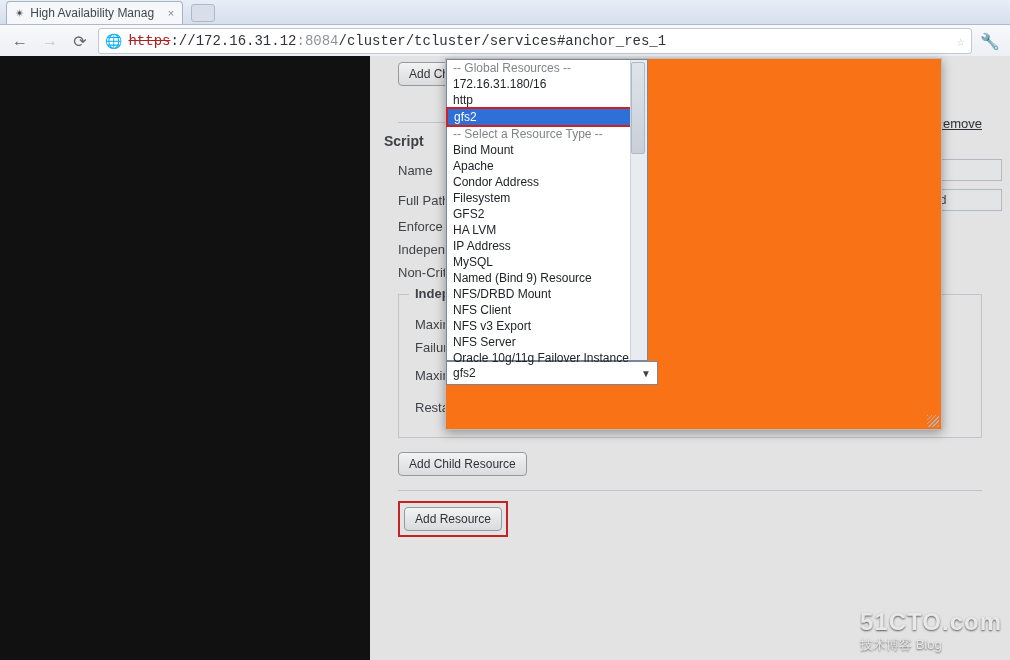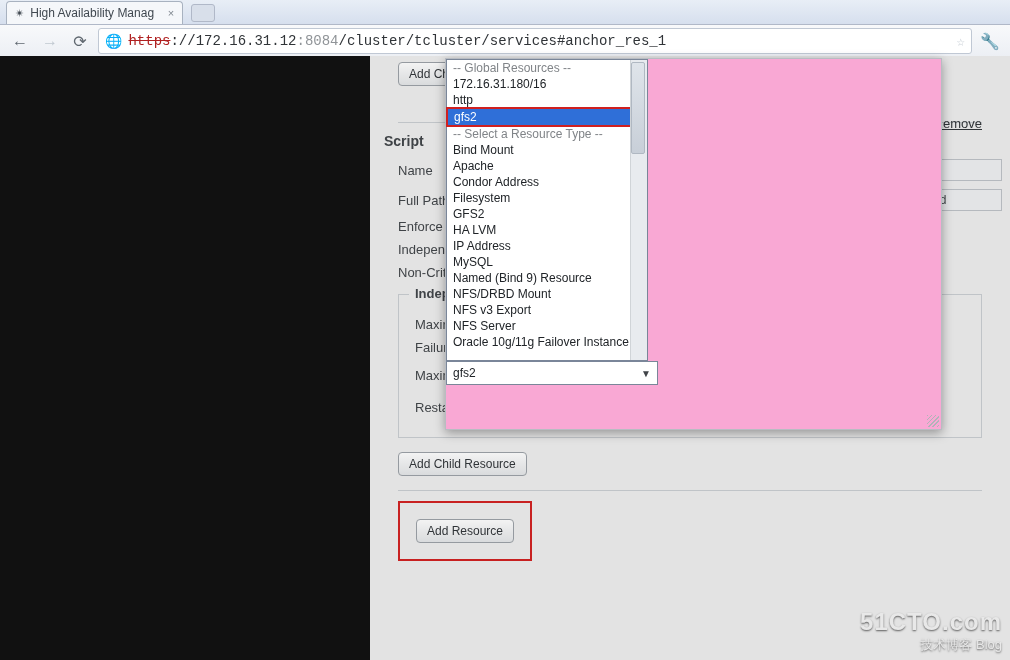--- a/index.html
+++ b/index.html
@@ -25,33 +25,33 @@
 .remove-link{color:#303438;text-decoration:underline;font-size:13px}
 .section-title{font-weight:bold;color:#404448;font-size:14px}
 .form-row{display:flex;align-items:center;margin:8px 0}
 .form-label{flex:0 0 280px;color:#404448;font-size:13px}
 .txt-inp{width:150px;height:20px;border:1px solid #bcc0c6;background:#eceef0;padding:0 6px;font-size:12px;color:#404448}
 .chk{width:13px;height:13px;border:1px solid #9aa0a6;background:#f4f4f4}
 .fieldset{border:1px solid #c8ccd0;margin:14px 0;padding:14px 16px 10px;position:relative}
 .fieldset-legend{position:absolute;top:-9px;left:10px;background:#ececec;padding:0 6px;font-weight:bold;color:#404448;font-size:13px}
 .small-inp{width:110px;height:20px;border:1px solid #bcc0c6;background:#fff}
 .hr{border-top:1px solid #c8ccd0;margin:10px 0}
-.popup{position:absolute;left:445px;top:58px;width:495px;height:370px;background:#f9a8d4;border:1px solid #b8bcc2;box-shadow:0 3px 10px rgba(0,0,0,.35);z-index:50}
+.popup{position:absolute;left:445px;top:58px;width:495px;height:370px;background:#f97316;border:1px solid #b8bcc2;box-shadow:0 3px 10px rgba(0,0,0,.35);z-index:50}
 .resize-grip{position:absolute;right:2px;bottom:2px;width:12px;height:12px;background:repeating-linear-gradient(135deg,#b0b4b8 0,#b0b4b8 1px,transparent 1px,transparent 3px)}
 .dropdown-list{position:absolute;left:0;top:0;width:200px;border:1px solid #7a8699;background:#fff;z-index:60}
 .dd-scroll{position:absolute;right:0;top:0;bottom:0;width:16px;background:#e8ebef;border-left:1px solid #d0d4d8}
 .dd-thumb{position:absolute;right:2px;top:2px;width:12px;height:90px;background:linear-gradient(#dfe4ea,#c8cfd8);border:1px solid #b0b8c2;border-radius:2px}
 .dd-item{padding:1px 6px;font-size:12px;color:#202428;white-space:nowrap;overflow:hidden}
 .dd-group{color:#808488}
 .dd-selected{background:#2f6fd8;color:#fff}
 .dd-red-box{border:2px solid #d02020;margin:-1px}
 .select-closed{position:absolute;left:0;top:302px;width:198px;height:22px;border:1px solid #7a8699;background:#fff;display:flex;align-items:center;padding:0 6px;font-size:12px;color:#202428}
 .select-arrow{margin-left:auto;font-size:10px;color:#404448}
 .red-rect{border:2px solid #d02020}
-.watermark{position:absolute;right:8px;bottom:6px;text-align:right;color:#e8e8e8;font-family:Arial;z-index:200;text-shadow:0 1px 2px rgba(0,0,0,.6)}
+.watermark{position:absolute;right:8px;bottom:6px;color:#e8e8e8;font-family:Arial;z-index:200;text-shadow:0 1px 2px rgba(0,0,0,.6)}
 .watermark .l1{font-size:24px;font-weight:bold;letter-spacing:1px}
 .watermark .l2{font-size:13px}
 .dim-overlay{position:absolute;inset:0;background:rgba(50,50,50,0.05);pointer-events:none;z-index:5}
 </style>
 </head>
 <body>
 
 <div class="chrome-top">
   <div class="tab">
     <span class="tab-fav">✴</span>
@@ -136,21 +136,21 @@
           </div>
       </div>
 
       <div style="margin:6px 0 14px">
         <span class="btn">Add Child Resource</span>
       </div>
 
       <div class="hr"></div>
 
       <div style="display:inline-block" class="red-rect">
-        <span class="btn" style="margin:16px">Add Resource</span>
+        <span class="btn" style="margin:4px">Add Resource</span>
       </div>
 
     </div>
   </div>
 </div>
 
 <div class="popup">
   <div class="resize-grip"></div>
 
   <div class="dropdown-list" style="height:300px">
@@ -168,20 +168,21 @@
       <div class="dd-item">Bind Mount</div>
       <div class="dd-item">Apache</div>
       <div class="dd-item">Condor Address</div>
       <div class="dd-item">Filesystem</div>
       <div class="dd-item">GFS2</div>
       <div class="dd-item">HA LVM</div>
       <div class="dd-item">IP Address</div>
       <div class="dd-item">MySQL</div>
       <div class="dd-item">Named (Bind 9) Resource</div>
       <div class="dd-item">NFS/DRBD Mount</div>
+      <div class="dd-item">NFS Client</div>
       <div class="dd-item">NFS v3 Export</div>
       <div class="dd-item">NFS Server</div>
       <div class="dd-item">Oracle 10g/11g Failover Instance</div>
     </div>
   </div>
 
   <div class="select-closed">
     <span>gfs2</span>
     <span class="select-arrow">▼</span>
   </div>

